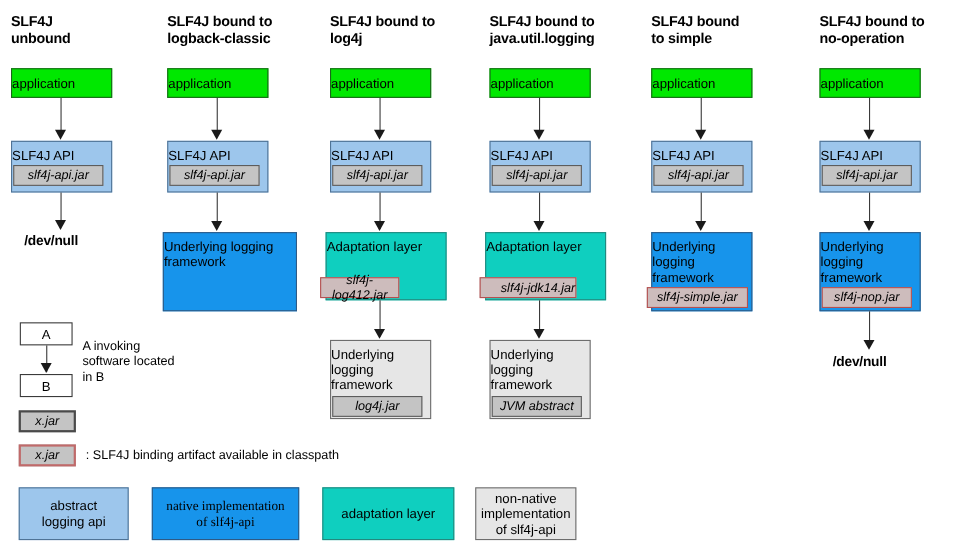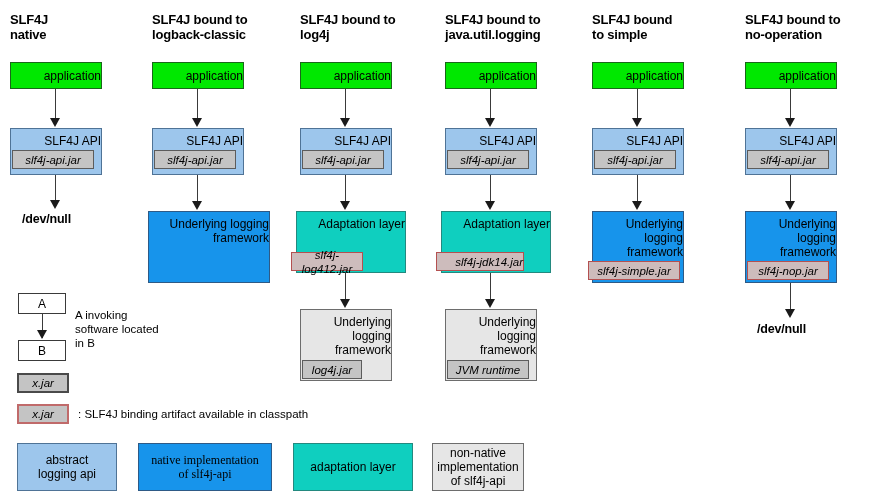--- a/index.html
+++ b/index.html
@@ -29,21 +29,21 @@
     position:absolute;
     box-sizing:border-box;
     border:1px solid #555;
     display:flex;
     flex-direction:column;
     justify-content:flex-start;
     align-items:center;
   }
   .node .title{
     width:100%;
-    text-align:right;
+    text-align:left;
     font-size:12px;
     line-height:14px;
     padding-top:5px;
     white-space:pre-line;
   }
   .node.app{background:#00e800;border:1px solid #1a661a;}
   .node.app .title{padding-top:0;line-height:26px;}
   .node.api{background:#9dc6ec;border:1px solid #4f7396;}
   .node.native{background:#1794eb;border:1px solid #2e5a86;}
   .node.adapt{background:#0fcfbf;border:1px solid #23897f;}
@@ -124,21 +124,21 @@
   .sw-native{background:#1794eb;border:1px solid #2e5a86;}
   .sw-adapt{background:#0fcfbf;border:1px solid #23897f;}
   .sw-nonnative{background:#e6e6e6;border:1px solid #6d6d6d;}
 </style>
 </head>
 <body>
 
 <div class="stage">
 
   <div class="col-title" style="left:10px;top:12px;">SLF4J
-native</div>
+unbound</div>
 
   <div class="node app" style="left:10px;top:62px;width:92px;height:27px;">
     <span class="title">application</span>
   </div>
   <div class="conn" style="left:55px;top:89px;height:33px;"></div>
   <div class="arrowhead" style="left:50px;top:118px;"></div>
 
   <div class="node api" style="left:10px;top:128px;width:92px;height:47px;">
     <span class="title">SLF4J API</span>
   </div>
@@ -197,21 +197,21 @@
     <span>slf4j-log412.jar</span>
   </div>
   <div class="conn" style="left:345px;top:273px;height:33px;"></div>
   <div class="arrowhead" style="left:340px;top:299px;"></div>
 
   <div class="node nonnative" style="left:300px;top:309px;width:92px;height:72px;">
     <span class="title">Underlying
 logging
 framework</span>
   </div>
-  <div class="jar" style="left:302px;top:360px;width:60px;height:19px;">
+  <div class="jar" style="left:302px;top:360px;width:82px;height:19px;">
     <span>log4j.jar</span>
   </div>
 
   <div class="col-title" style="left:445px;top:12px;">SLF4J bound to
 java.util.logging</div>
 
   <div class="node app" style="left:445px;top:62px;width:92px;height:27px;">
     <span class="title">application</span>
   </div>
   <div class="conn" style="left:490px;top:89px;height:33px;"></div>
@@ -234,21 +234,21 @@
   </div>
   <div class="conn" style="left:490px;top:273px;height:33px;"></div>
   <div class="arrowhead" style="left:485px;top:299px;"></div>
 
   <div class="node nonnative" style="left:445px;top:309px;width:92px;height:72px;">
     <span class="title">Underlying
 logging
 framework</span>
   </div>
   <div class="jar" style="left:447px;top:360px;width:82px;height:19px;">
-    <span>JVM runtime</span>
+    <span>JVM abstract</span>
   </div>
 
   <div class="col-title" style="left:592px;top:12px;">SLF4J bound
 to simple</div>
 
   <div class="node app" style="left:592px;top:62px;width:92px;height:27px;">
     <span class="title">application</span>
   </div>
   <div class="conn" style="left:637px;top:89px;height:33px;"></div>
   <div class="arrowhead" style="left:632px;top:118px;"></div>

